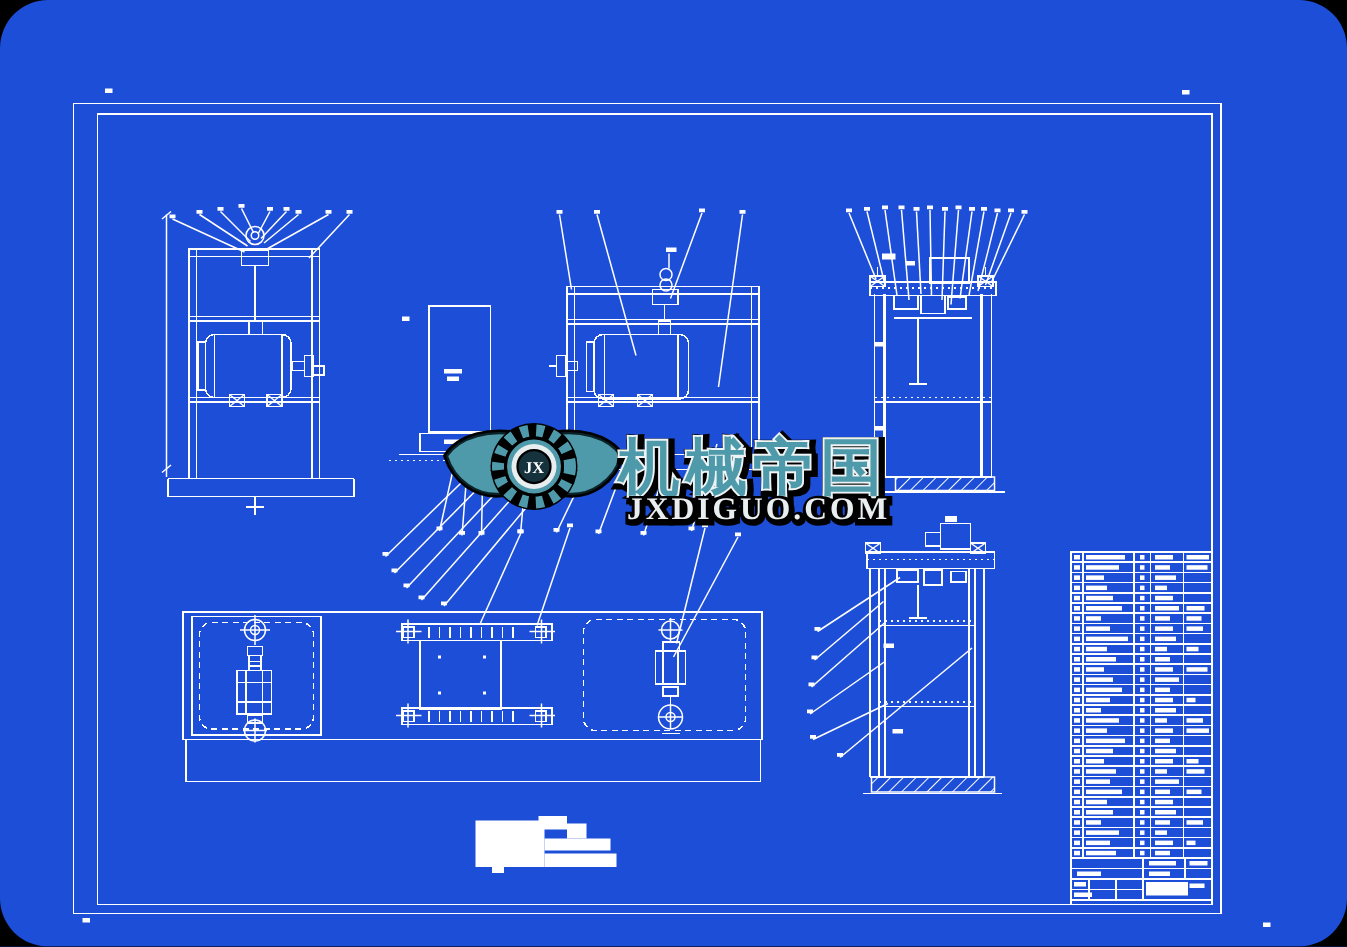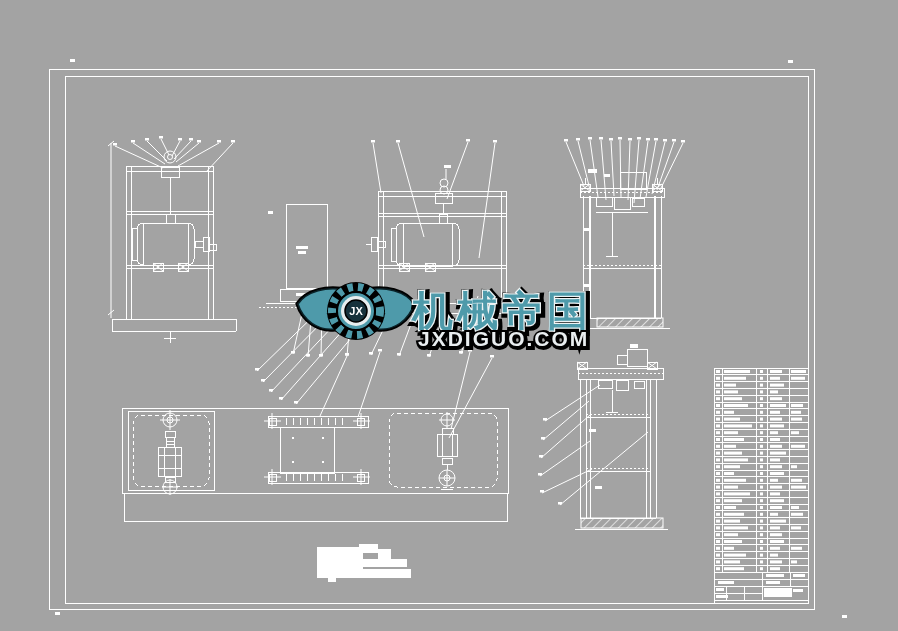--- a/index.html
+++ b/index.html
@@ -1,17 +1,17 @@
 <!DOCTYPE html>
 <html><head>
 <meta charset="utf-8">
 <style>
   html,body{margin:0;padding:0;background:#000;}
-  #stage{position:relative;width:898px;height:631px;background:#a3a3a3;overflow:hidden;
-         font-family:Liberation Sans, sans-serif;}
+  #stage{position:relative;width:898px;height:631px;background:#1d4ed8;overflow:hidden;
+         font-family:Liberation Serif, serif;border-radius:32px;}
   svg{position:absolute;left:0;top:0;}
   .ln{stroke:#ffffff;stroke-width:1;fill:none;}
   .lnr{stroke:#ffffff;stroke-width:1;fill:none;shape-rendering:crispEdges;}
   .dash{stroke-dasharray:4,3;}
   .dot{stroke-dasharray:1.5,2.5;}
   .blob{fill:#ffffff;stroke:none;}
   .wm-cn-bk{font-weight:bold;font-size:41px;letter-spacing:4px;fill:#000;stroke:#000;stroke-width:7;paint-order:stroke;}
   .wm-cn-wh{font-weight:bold;font-size:41px;letter-spacing:4px;fill:#4e9aaa;stroke:#eef4f5;stroke-width:2.5;paint-order:stroke;}
   .wm-site-bk{font-weight:bold;font-size:21px;letter-spacing:2px;fill:#000;stroke:#000;stroke-width:6;paint-order:stroke;}
   .wm-site{font-weight:bold;font-size:21px;letter-spacing:2px;fill:#e9eef0;}

